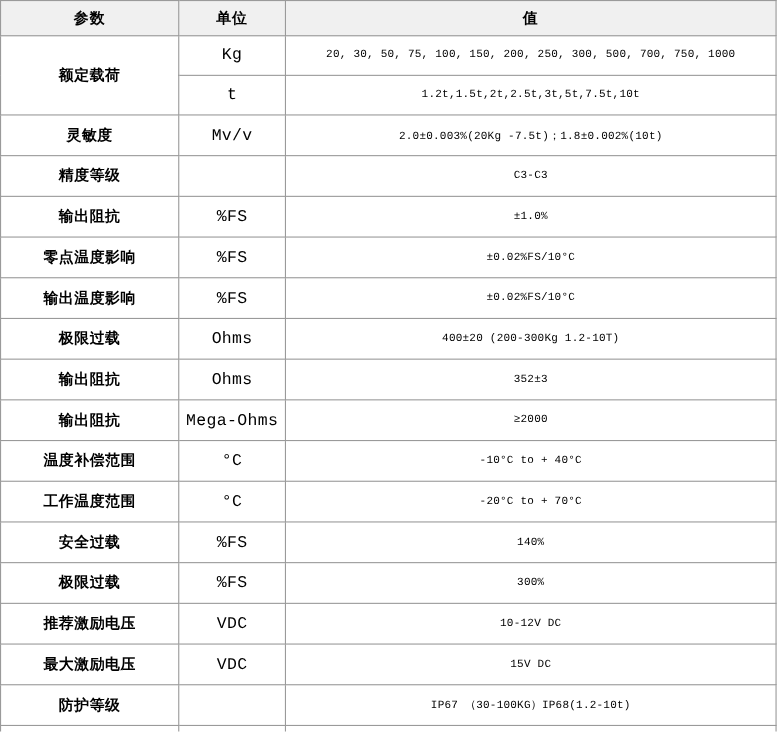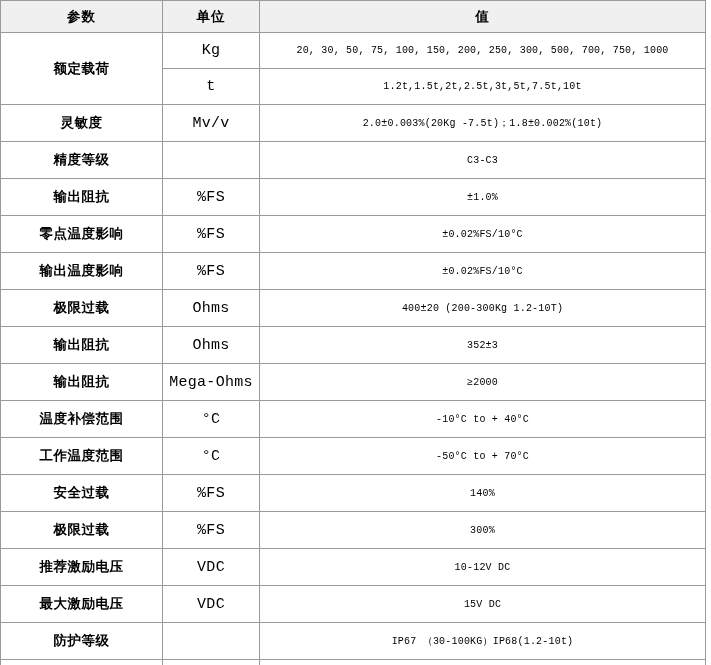--- a/index.html
+++ b/index.html
@@ -129,21 +129,21 @@
         <td class="cell-value">≥2000</td>
       </tr>
       <tr class="r-short">
         <td class="cell-param">温度补偿范围</td>
         <td class="cell-unit">°C</td>
         <td class="cell-value">-10°C to + 40°C</td>
       </tr>
       <tr class="r-short">
         <td class="cell-param">工作温度范围</td>
         <td class="cell-unit">°C</td>
-        <td class="cell-value">-50°C to + 70°C</td>
+        <td class="cell-value">-20°C to + 70°C</td>
       </tr>
       <tr class="r-short">
         <td class="cell-param">安全过载</td>
         <td class="cell-unit">%FS</td>
         <td class="cell-value">140%</td>
       </tr>
       <tr class="r-short">
         <td class="cell-param">极限过载</td>
         <td class="cell-unit">%FS</td>
         <td class="cell-value">300%</td>

